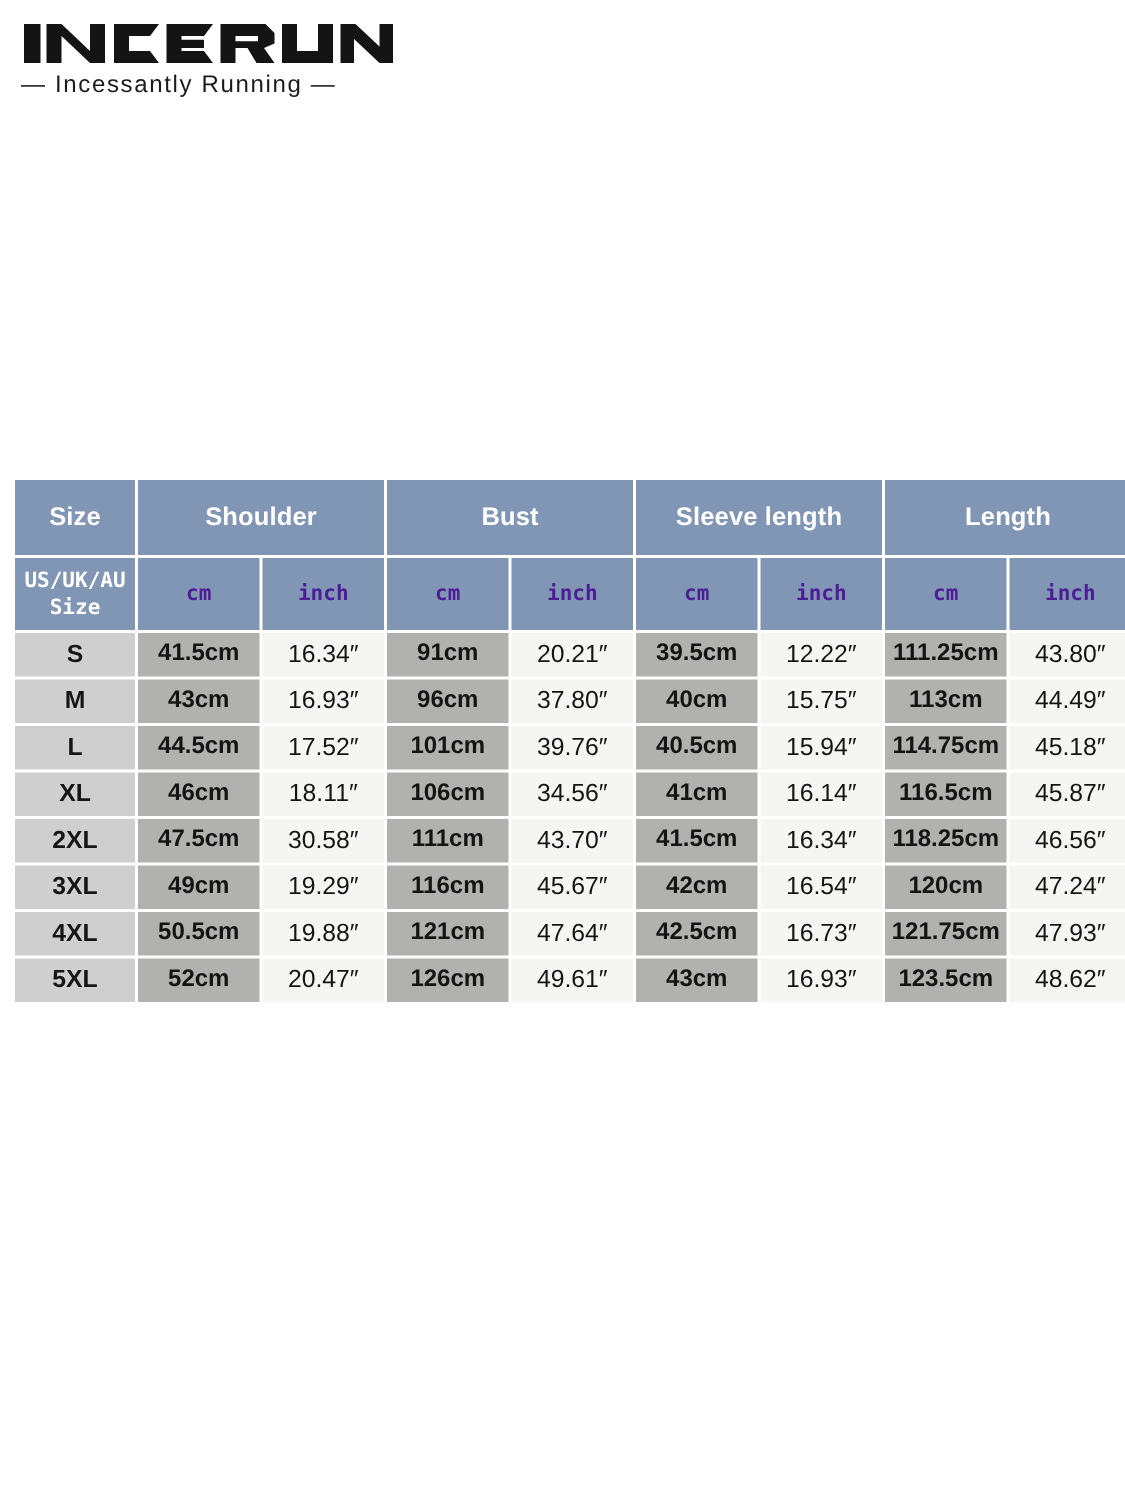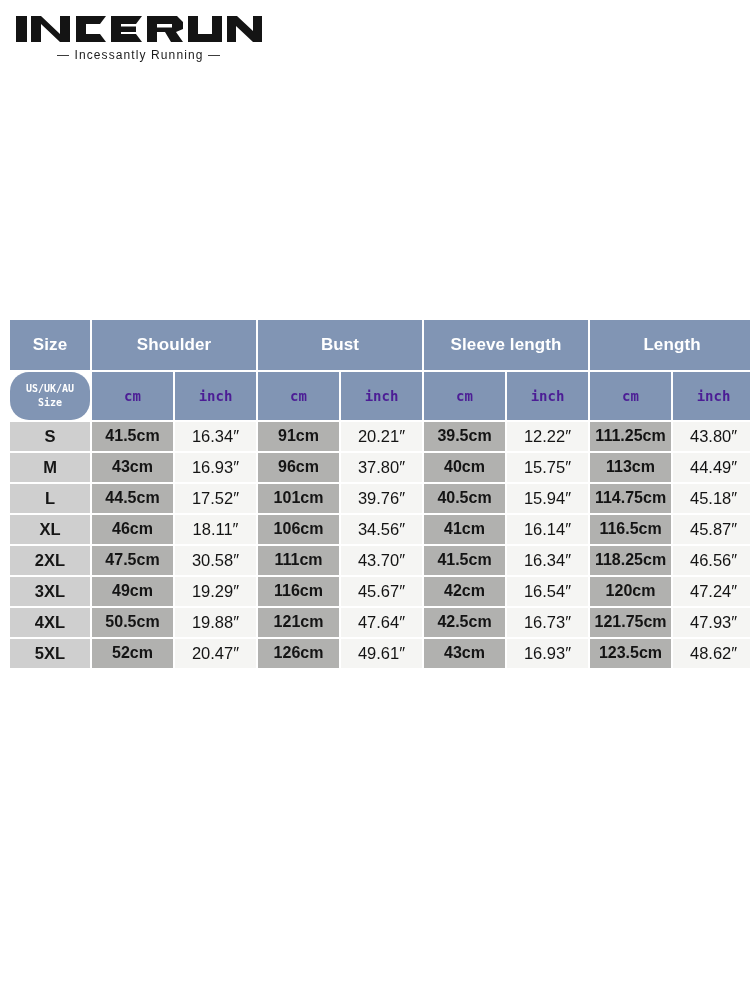--- a/index.html
+++ b/index.html
@@ -24,24 +24,23 @@
     height: 52px;
   }
   .logo-wordmark {
     display: block;
     width: 250px;
     height: 34px;
   }
   .logo-tagline {
     display: block;
     margin-top: 2px;
-    text-align: center;
     width: 250px;
     font-family: "Liberation Sans", sans-serif;
-    font-size: 12px;
+    font-size: 16px;
     letter-spacing: 1.1px;
     color: #1b1b1b;
     font-weight: 500;
     white-space: nowrap;
   }
 
   
   .size-table {
     position: absolute;
     left: 8px;
@@ -76,23 +75,22 @@
     height: 48px;
     font-family: "DejaVu Sans Mono", monospace;
     font-size: 14px;
     font-weight: bold;
   }
   .hdr-size-stack {
     background: #8195b4;
     color: #ffffff;
     height: 48px;
     font-family: "DejaVu Sans Mono", monospace;
-    font-size: 10px;
-    font-weight: bold;
-    border-radius: 19px;
+    font-size: 14px;
+    font-weight: bold;
   }
   .hdr-size-stack .l1 { display: block; }
   .hdr-size-stack .l2 { display: block; margin-top: 3px; }
 
   
   .cell-size {
     background: #cfcfcf;
     color: #161616;
     height: 29px;
     font-size: 16.5px;

